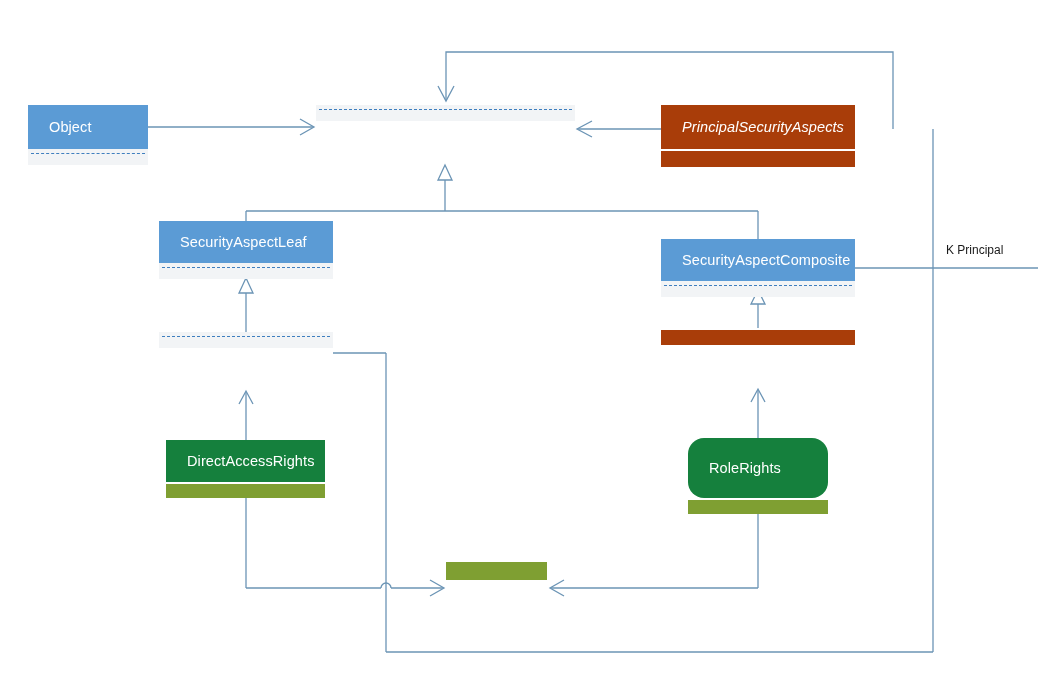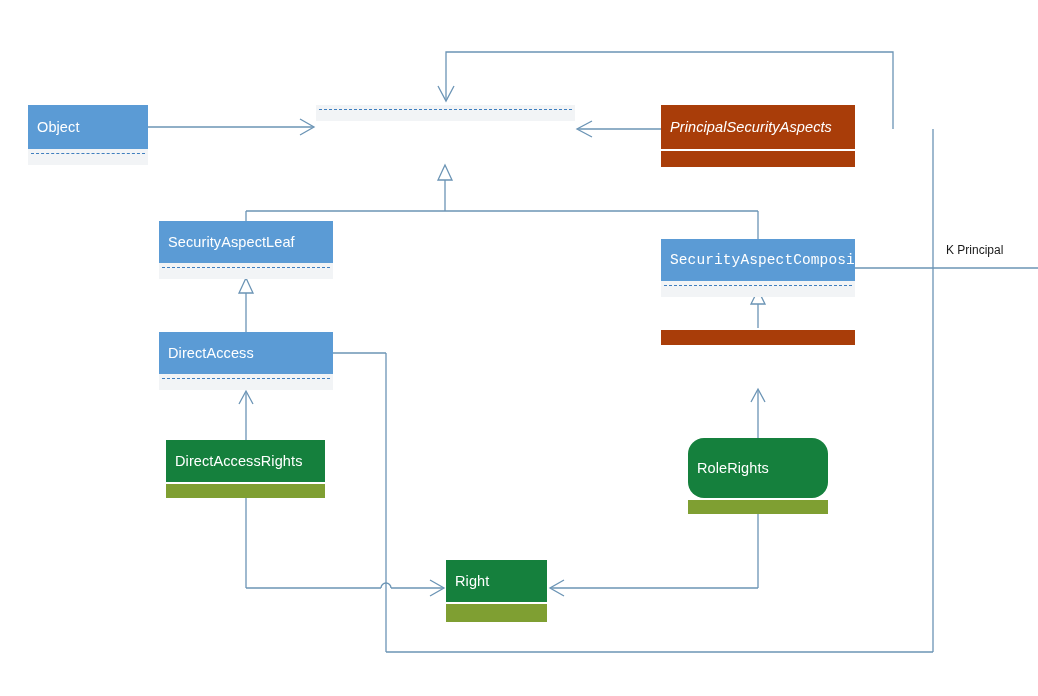--- a/index.html
+++ b/index.html
@@ -27,21 +27,21 @@
   }
   .node {
     position: absolute;
     box-sizing: border-box;
   }
   .node .body {
     box-sizing: border-box;
     width: 100%;
     display: flex;
     align-items: center;
-    padding-left: 9px;
+    padding-left: 21px;
     color: #ffffff;
     font-size: 14.5px;
     letter-spacing: 0.1px;
     white-space: nowrap;
   }
   .node .foot {
     box-sizing: border-box;
     width: 100%;
     position: relative;
   }
@@ -151,31 +151,28 @@
     <div class="foot" style="height:18px;"></div>
   </div>
 
   <div class="node style-blue" style="left:159px; top:221px; width:174px;text-align:right;">
     <div class="body" style="height:42px;">
       <span>SecurityAspectLeaf</span>
     </div>
     <div class="foot" style="height:16px;"></div>
   </div>
 
-  <div class="node style-blue" style="left:661px; top:239px; width:194px;font-family:Liberation Mono, monospace;">
+  <div class="node style-blue" style="left:661px; top:239px; width:194px;">
     <div class="body" style="height:42px;">
       <span>SecurityAspectComposite</span>
     </div>
     <div class="foot" style="height:16px;"></div>
   </div>
 
   <div class="node style-blue" style="left:159px; top:332px; width:174px;">
-    <div class="body" style="height:42px;">
-      <span>DirectAccess</span>
-    </div>
     <div class="foot" style="height:16px;"></div>
   </div>
 
   <div class="node style-orange" style="left:661px; top:328px; width:194px;">
     <div class="foot" style="height:17px;"></div>
   </div>
 
   <div class="node style-green" style="left:166px; top:440px; width:159px;">
     <div class="body" style="height:42px;">
       <span>DirectAccessRights</span>
@@ -184,23 +181,20 @@
   </div>
 
   <div class="node style-green" style="left:688px; top:438px; width:140px;">
     <div class="body" style="height:60px;border-radius:16px;">
       <span>RoleRights</span>
     </div>
     <div class="foot" style="height:16px;"></div>
   </div>
 
   <div class="node style-green" style="left:446px; top:560px; width:101px;">
-    <div class="body" style="height:42px;">
-      <span>Right</span>
-    </div>
     <div class="foot" style="height:20px;"></div>
   </div>
 
   <div class="free-label" style="left:946px; top:243px;">
     <span>K Principal</span>
   </div>
 
 </div>
 
 </body></html>

